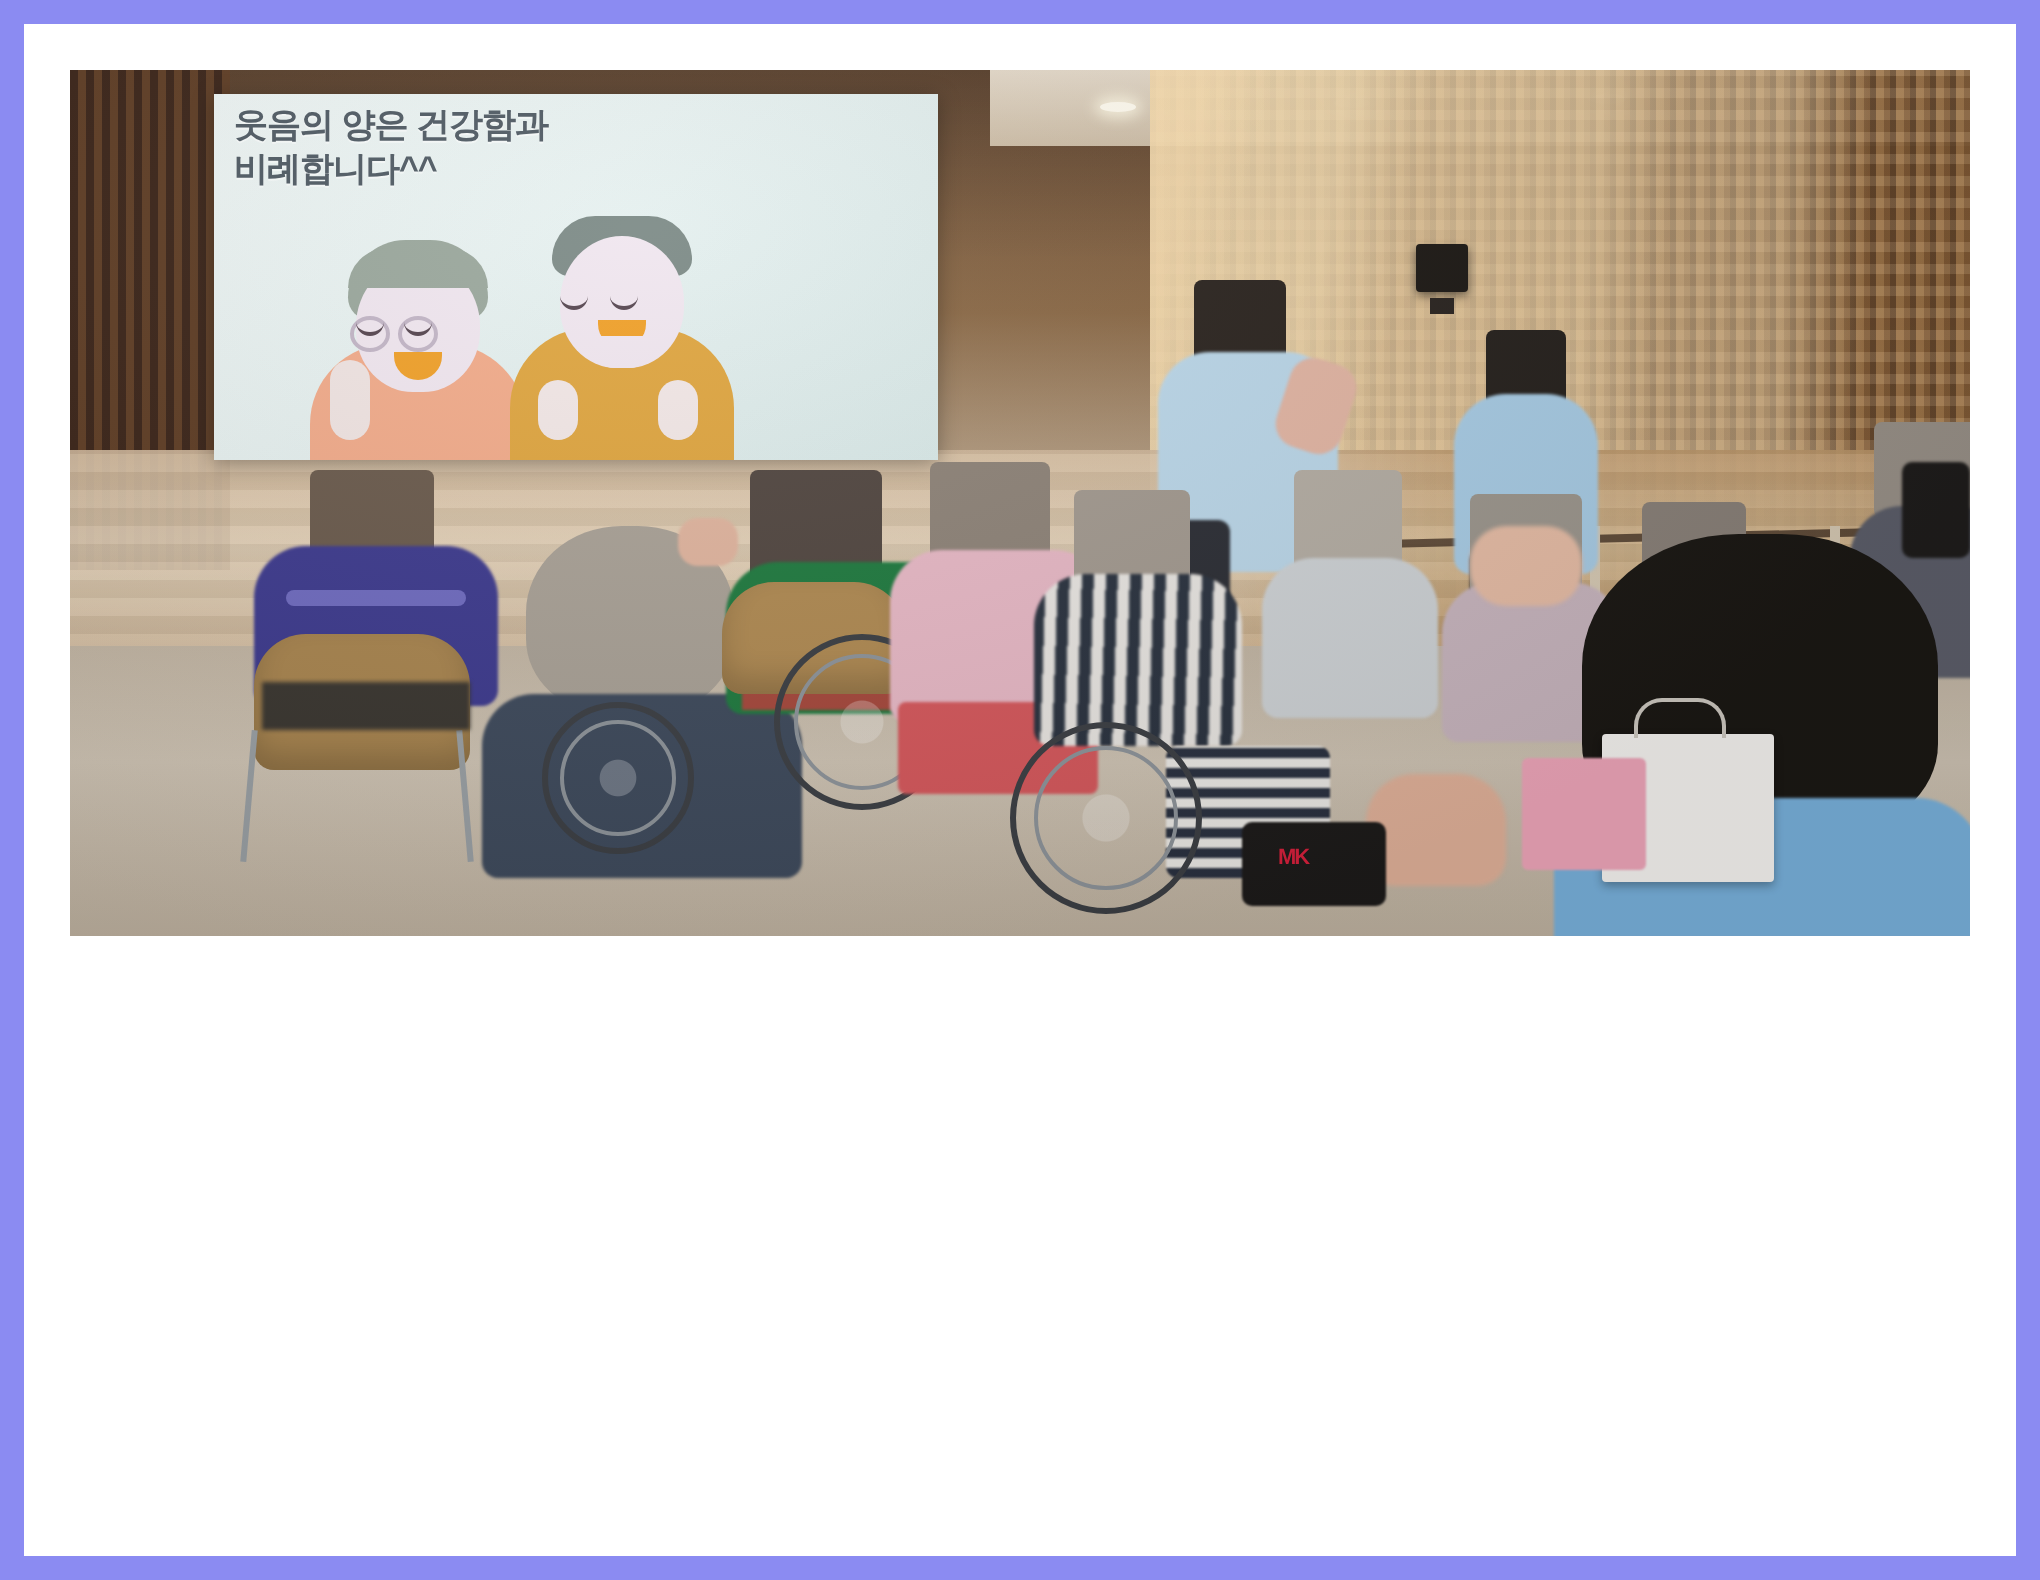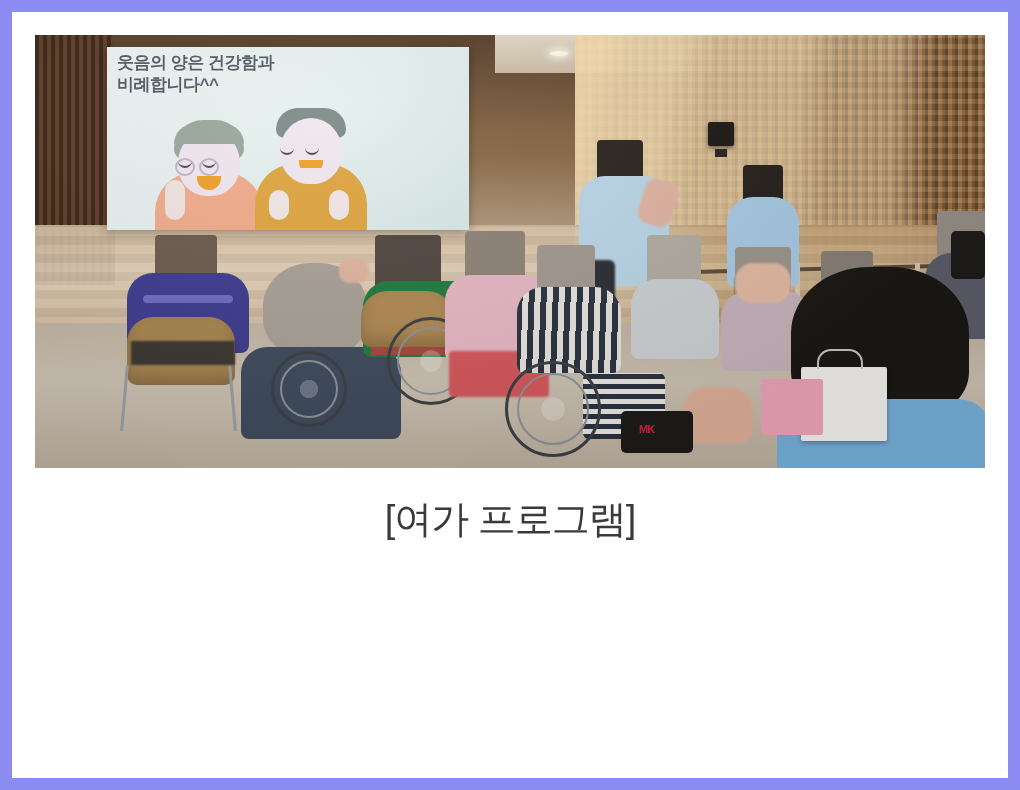--- a/index.html
+++ b/index.html
@@ -420,17 +420,16 @@
 
         <div class="wheel" style="left:470px; top:326px; width:96px; height:96px;"></div>
         <div class="wheel-rim" style="left:482px; top:338px; width:72px; height:72px;"></div>
 
         <div class="photo-blur-overlay"></div>
       </div>
     </div>
 
 
     <div class="caption">
-      <div class="caption-sub">[여가 프로그램]</div>
     </div>
 
   </div>
 </div>
 
 </body></html>

